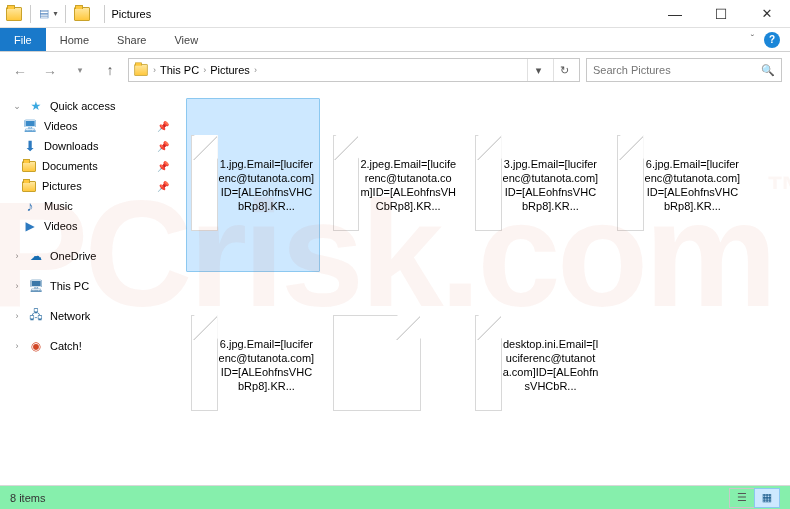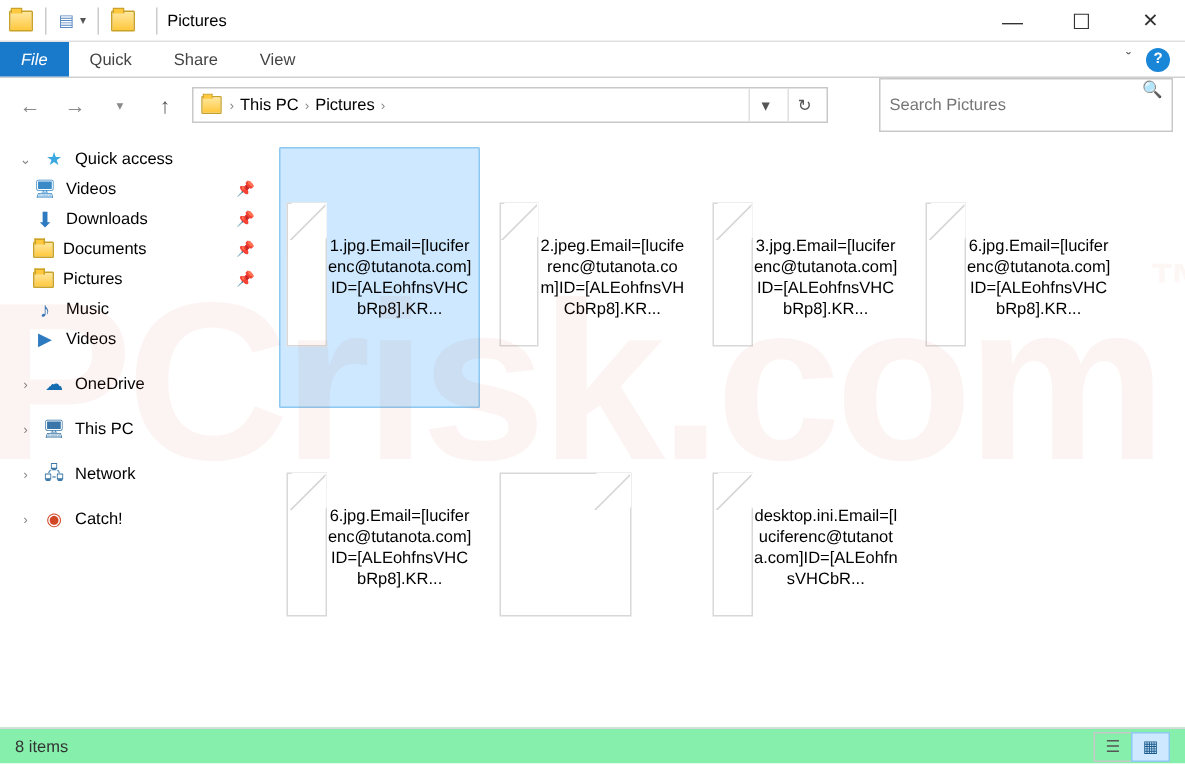--- a/index.html
+++ b/index.html
@@ -13,36 +13,36 @@
   .foldericon:before { content: ""; position: absolute; top: -3px; left: 0; width: 6px; height: 3px; background: #ffc83d; border: 1px solid #c9a22a; border-bottom: none; border-radius: 1px 1px 0 0; }
   .dropglyph { font-size: 8px; color: #555; }
   .title { padding-left: 8px; color: #000; display: flex; align-items: center; gap: 6px; }
   .title .sep2 { width: 1px; height: 18px; background: #ccc; }
   .winctrl { margin-left: auto; display: flex; height: 28px; }
   .winctrl div { width: 46px; display: flex; align-items: center; justify-content: center; color: #333; font-size: 14px; font-family: "Segoe MDL2 Assets","Segoe UI Symbol",sans-serif; }
   .winctrl .close { font-size: 13px; }
 
   
   .ribbon { height: 24px; display: flex; align-items: stretch; background: #fff; border-bottom: 1px solid #d0d0d0; }
-  .filetab { background: #1979ca; color: #fff; padding: 0 14px; display: flex; align-items: center; font-style: italic; }
+  .filetab { background: #1979ca; color: #fff; padding: 0 14px; display: flex; align-items: center; }
   .rtab { padding: 0 14px; display: flex; align-items: center; color: #444; }
   .ribbon .right { margin-left: auto; display: flex; align-items: center; gap: 10px; padding-right: 10px; }
   .help { width: 16px; height: 16px; border-radius: 50%; background: #1a86d8; color: #fff; display: flex; align-items: center; justify-content: center; font-size: 10px; font-weight: bold; }
   .caret { font-size: 10px; color: #555; }
 
   
   .navrow { height: 36px; display: flex; align-items: center; padding: 0 8px; gap: 6px; }
   .navbtn { width: 24px; height: 24px; display: flex; align-items: center; justify-content: center; color: #8a8a8a; font-size: 14px; }
   .navbtn.enabled { color: #555; }
   .addr { flex: 1; height: 24px; border: 1px solid #c8c8c8; display: flex; align-items: center; padding: 0 4px; gap: 4px; background: #fff; }
   .addr .crumb { display: flex; align-items: center; gap: 4px; color: #000; }
   .addr .gt { color: #888; font-size: 9px; }
   .addr .spacer { flex: 1; }
   .addr .tool { width: 22px; display: flex; align-items: center; justify-content: center; color: #555; border-left: 1px solid #e0e0e0; height: 100%; }
-  .search { width: 196px; height: 36px; border: 1px solid #c8c8c8; display: flex; padding: 0 6px; color: #777; background: #fff; margin-left: 28px; }
+  .search { width: 196px; height: 24px; border: 1px solid #c8c8c8; display: flex; align-items: center; padding: 0 6px; color: #777; background: #fff; }
   .search input { border: none; outline: none; flex: 1; color: #777; font-size: 11px; background: transparent; }
   .search .mag { color: #888; }
 
   
   .body { display: flex; height: calc(509px - 28px - 24px - 36px - 24px); }
   .nav { width: 178px; padding: 8px 0; overflow: hidden; }
   .nav .group { margin-bottom: 10px; }
   .nav .item { display: flex; align-items: center; gap: 6px; padding: 2px 8px 2px 22px; color: #000; height: 20px; }
   .nav .item.head { padding-left: 12px; }
   .nav .item .expand { width: 10px; color: #888; font-size: 9px; text-align: center; }
@@ -99,21 +99,21 @@
   </div>
   <div class="winctrl">
     <div>—</div>
     <div>☐</div>
     <div class="close">✕</div>
   </div>
 </div>
 
 <div class="ribbon">
   <div class="filetab">File</div>
-  <div class="rtab">Quick</div>
+  <div class="rtab">Home</div>
   <div class="rtab">Share</div>
   <div class="rtab">View</div>
   <div class="right">
     <span class="caret">ˇ</span>
     <span class="help">?</span>
   </div>
 </div>
 
 <div class="navrow">
   <div class="navbtn">←</div>

